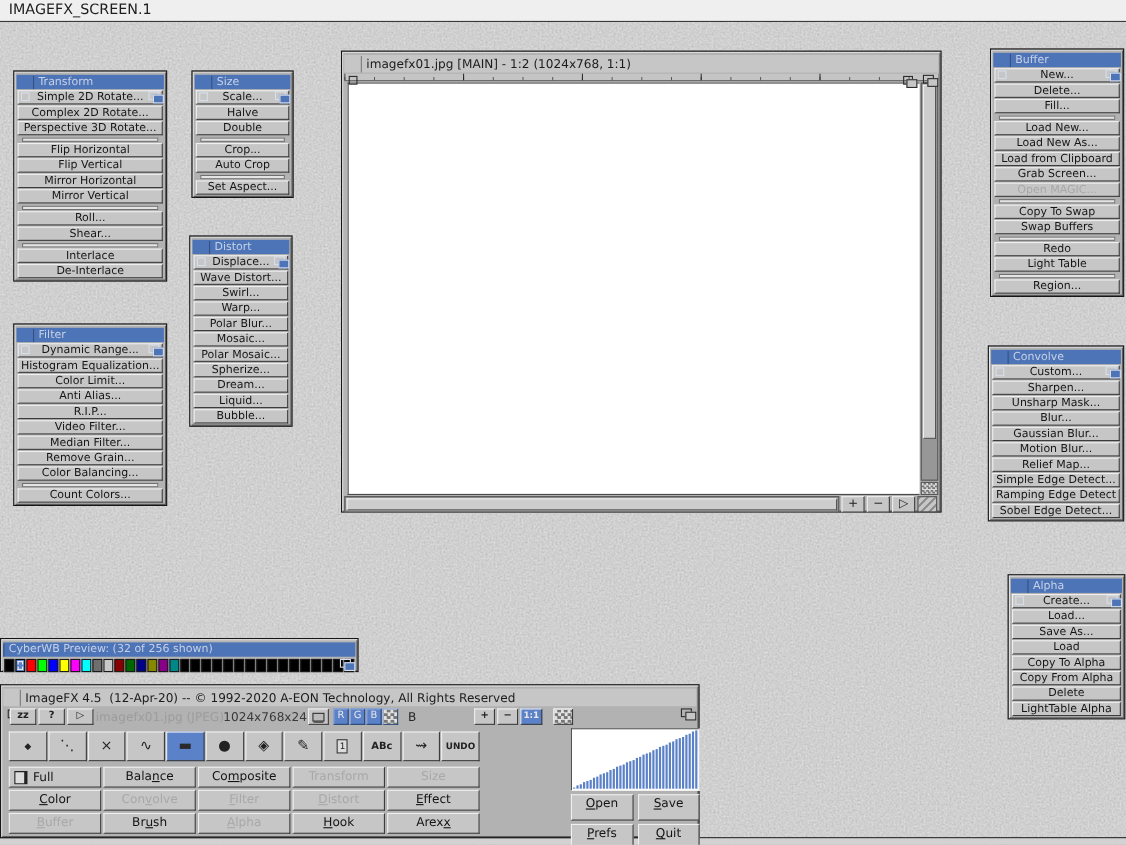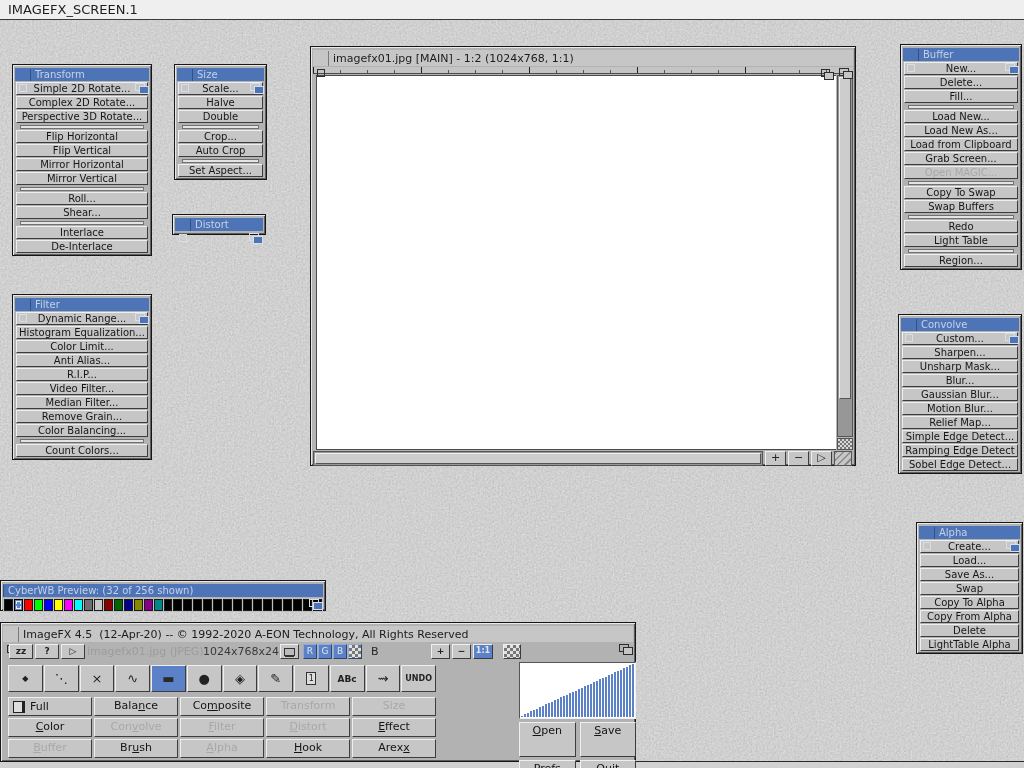--- a/index.html
+++ b/index.html
@@ -130,21 +130,21 @@
     background:#c6c6c6; border:1px solid; border-color:#efefef #3c3c3c #3c3c3c #efefef; color:#141414; }
   .mode.sel { color:#cfcfcf; }
 
   .preview { position:absolute; left:516px; top:19px; width:117px; height:57px; background:#fff;
     border:1px solid; border-color:#555 #efefef #efefef #555; padding:1px; }
   #ramp { display:flex; align-items:flex-end; gap:1px; height:100%; }
   #ramp div { flex:1; }
 
   .agrid { position:absolute; left:516px; top:79px; width:117px; display:grid;
     grid-template-columns:1fr 1fr; gap:3px 4px; }
-  .abtn { height:35px; line-height:16px; font-size:11px; text-align:center; background:#c6c6c6;
+  .abtn { height:24px; line-height:16px; font-size:11px; text-align:center; background:#c6c6c6;
     border:1px solid; border-color:#efefef #3c3c3c #3c3c3c #efefef; color:#141414; }
 </style>
 </head>
 <body>
 
 <svg class="noise" width="1024" height="768">
   <filter id="nz">
     <feTurbulence type="fractalNoise" baseFrequency="0.55" numOctaves="3" seed="7"></feTurbulence>
     <feColorMatrix type="saturate" values="0"></feColorMatrix>
     <feComponentTransfer>
@@ -202,20 +202,33 @@
       <div class="pbtn">Set Aspect...</div>
     </div>
 </div>
 
 <div class="win" style="left:172px;top:214px;width:94px;">
   <div class="tb">
     <span class="g-close"></span>
     <span class="ttl">Distort</span>
     <span class="g-depth"></span>
   </div>
+  <div>
+      <div class="pbtn">Displace...</div>
+      <div class="pbtn">Wave Distort...</div>
+      <div class="pbtn">Swirl...</div>
+      <div class="pbtn">Warp...</div>
+      <div class="pbtn">Polar Blur...</div>
+      <div class="pbtn">Mosaic...</div>
+      <div class="pbtn">Polar Mosaic...</div>
+      <div class="pbtn">Spherize...</div>
+      <div class="pbtn">Dream...</div>
+      <div class="pbtn">Liquid...</div>
+      <div class="pbtn">Bubble...</div>
+    </div>
 </div>
 
 <div class="win" style="left:12px;top:294px;width:140px;">
   <div class="tb">
     <span class="g-close"></span>
     <span class="ttl">Filter</span>
     <span class="g-depth"></span>
   </div>
   <div>
       <div class="pbtn">Dynamic Range...</div>
@@ -282,21 +295,21 @@
 <div class="win" style="left:916px;top:522px;width:107px;">
   <div class="tb">
     <span class="g-close"></span>
     <span class="ttl">Alpha</span>
     <span class="g-depth"></span>
   </div>
   <div>
       <div class="pbtn">Create...</div>
       <div class="pbtn">Load...</div>
       <div class="pbtn">Save As...</div>
-      <div class="pbtn">Swap</div>
+      <div class="pbtn">Load</div>
       <div class="pbtn">Copy To Alpha</div>
       <div class="pbtn">Copy From Alpha</div>
       <div class="pbtn">Delete</div>
       <div class="pbtn">LightTable Alpha</div>
     </div>
 </div>
 
 <div class="win mainwin">
   <div class="tb gray big">
     <span class="g-close"></span>

